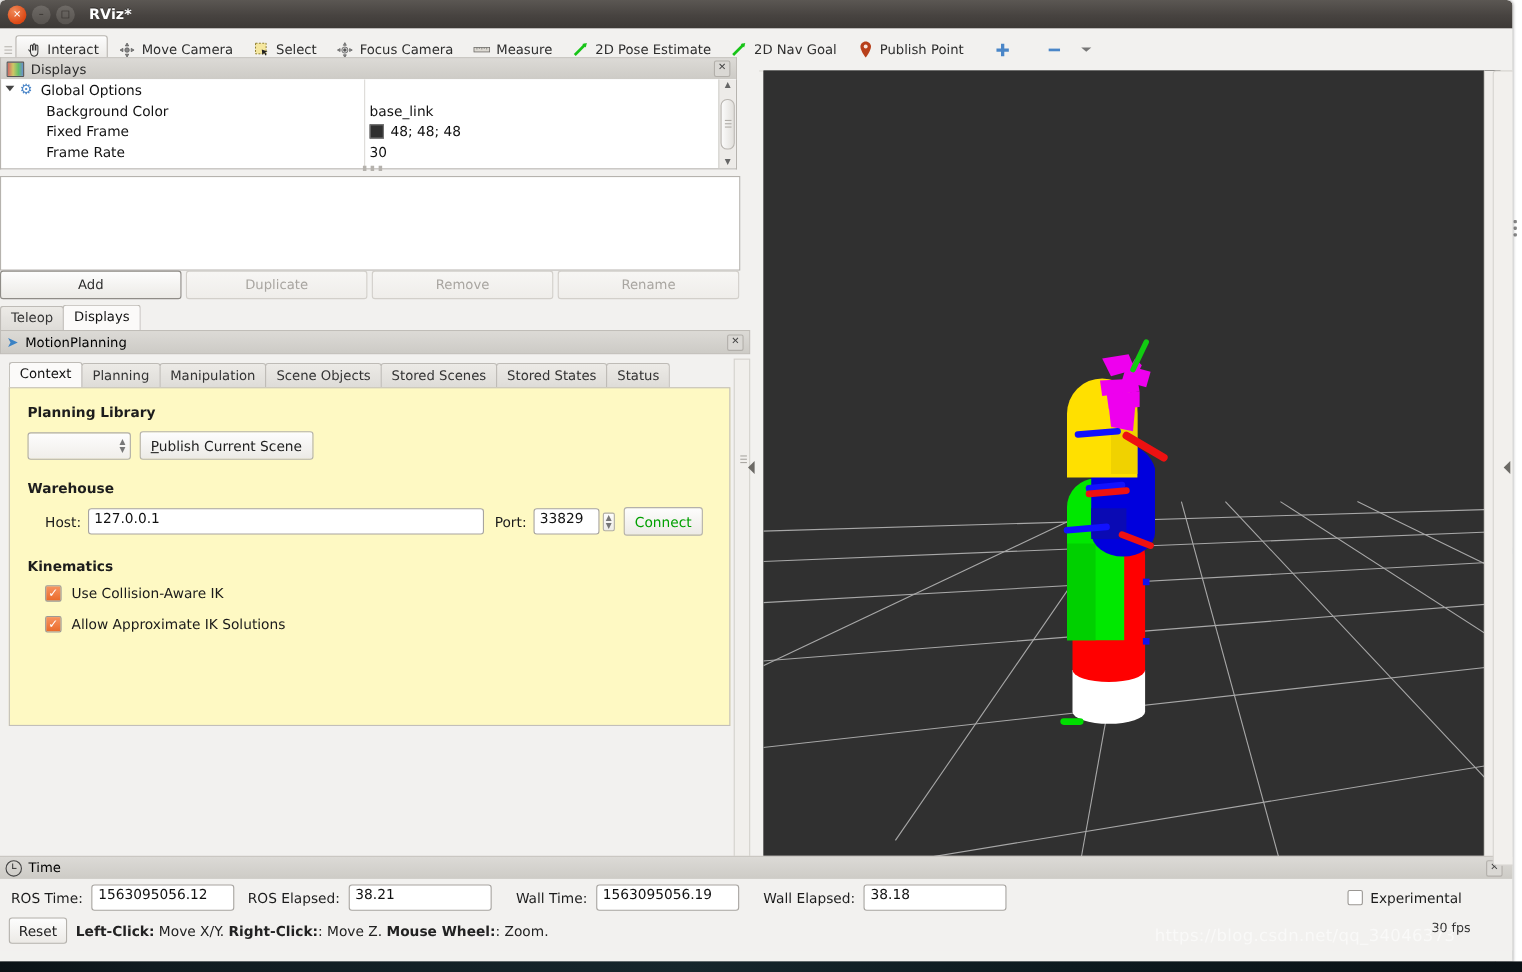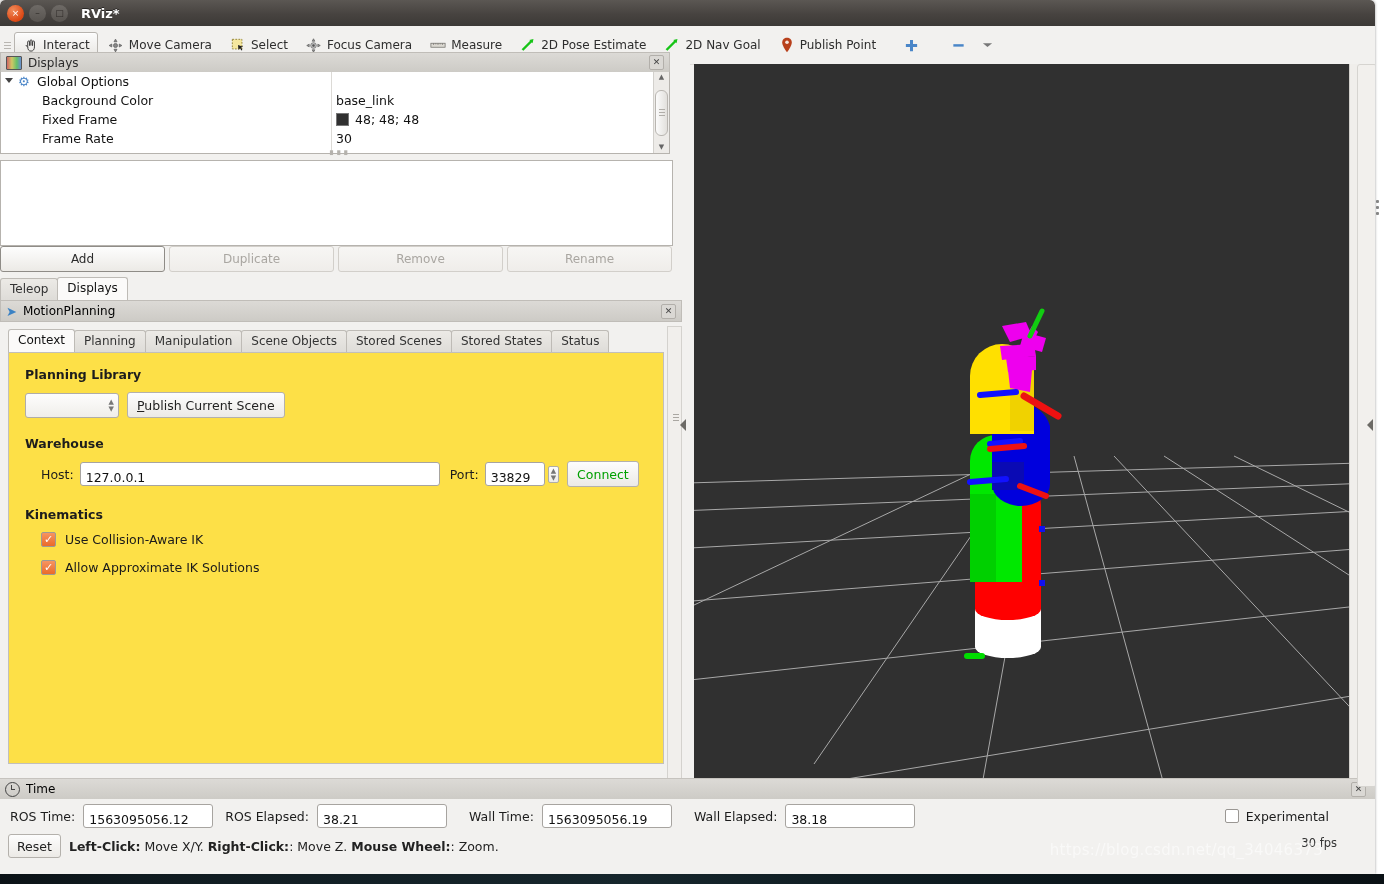--- a/index.html
+++ b/index.html
@@ -167,42 +167,42 @@
   .mp-panel {
     position: absolute; left:0; top: 248px; right: 8px; bottom: 0;
   }
   .mp-header {
     height:20px; background: linear-gradient(to bottom,#dcdad6,#cdcbc6);
     border:1px solid #c0bdb8; display:flex;align-items:center;padding:0 5px;font-size:12px;
   }
   .mp-ico { color:#3b82c4; font-size:13px; margin-right:6px;}
   .mp-tabs { display:flex; align-items:flex-end; height:24px; margin-top:6px; padding-left:8px;}
   .mp-body {
-    margin-left:8px; margin-right:18px; height: 412px;
-    background:#fde047; border:1px solid #c2bfba; border-top:1px solid #c2bfba;
+    margin-left:8px; margin-right:18px; height: 308px;
+    background:#fef9c3; border:1px solid #c2bfba; border-top:1px solid #c2bfba;
     padding: 10px 16px; box-sizing:border-box; position:relative;
   }
   .sec-title { font-weight:bold; font-size:12.5px; color:#1d1d1d; margin: 4px 0 10px;}
   .no-lib { color:#e2000f; font-weight:bold; font-size:12.5px; margin-left:16px;}
   .row-flex { display:flex; align-items:center;}
   .combo {
     width:88px;height:23px;border:1px solid #b0ada8;border-radius:3px;
     background:linear-gradient(to bottom,#fdfdfd,#f0eeea);
     display:flex;align-items:center;justify-content:flex-end;padding-right:4px;
   }
   .spin-arrows{display:flex;flex-direction:column;gap:1px;color:#777;font-size:7px;line-height:6px;}
   .btn {
     height:24px; padding:0 9px; border:1px solid #b4b1ac; border-radius:3px;
     background:linear-gradient(to bottom,#fdfdfd,#eceae6);
     display:flex;align-items:center;justify-content:center; font-size:12.5px; color:#222;
   }
   .btn .ul { text-decoration: underline; }
   .txtinput {
     height:22px; border:1px solid #a7a4a0; border-radius:3px; background:#fff;
-    padding: 0 5px; font-size:12.5px; color:#111; display:flex;align-items:flex-end;
+    padding: 0 5px; font-size:12.5px; color:#111; display:flex;align-items:flex-start;
   }
   .cbx {
     width:13px;height:13px;border:1px solid #9c9995;border-radius:2px;
     background: linear-gradient(to bottom,#f79461,#ea6a2a);
     display:flex;align-items:center;justify-content:center; margin-right:9px;
   }
   .cbx .tick { color:#fff; font-size:11px; line-height:11px; }
   .kin-row { display:flex;align-items:center; margin: 6px 0 0 16px; font-size:12.5px;color:#1a1a1a;}
   .mp-scroll {
     position:absolute; right:0; top:26px; width:13px; bottom:0;

